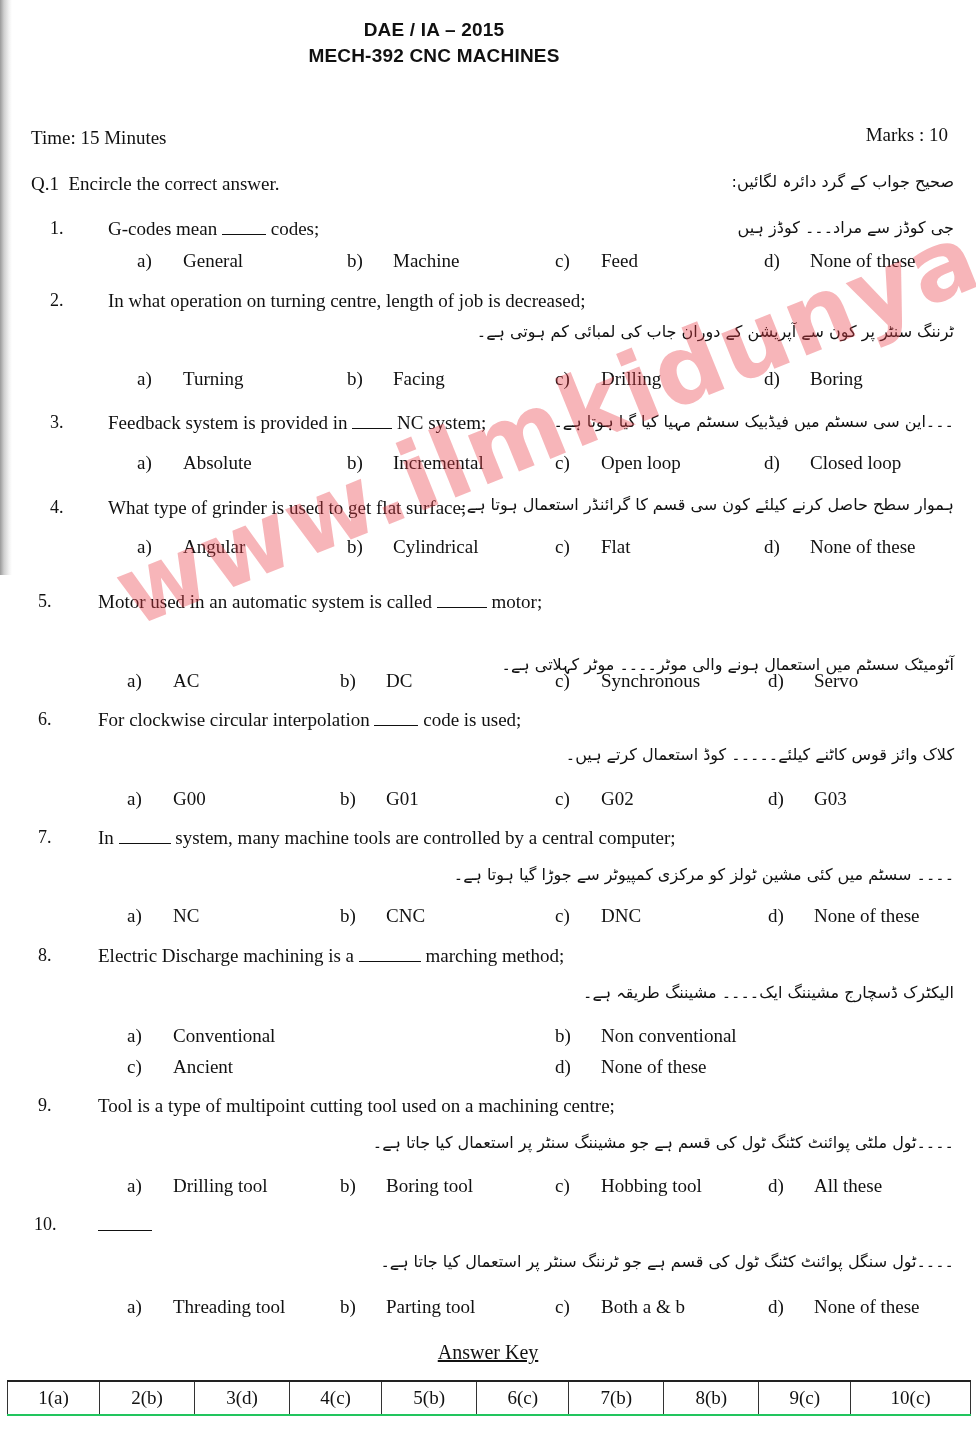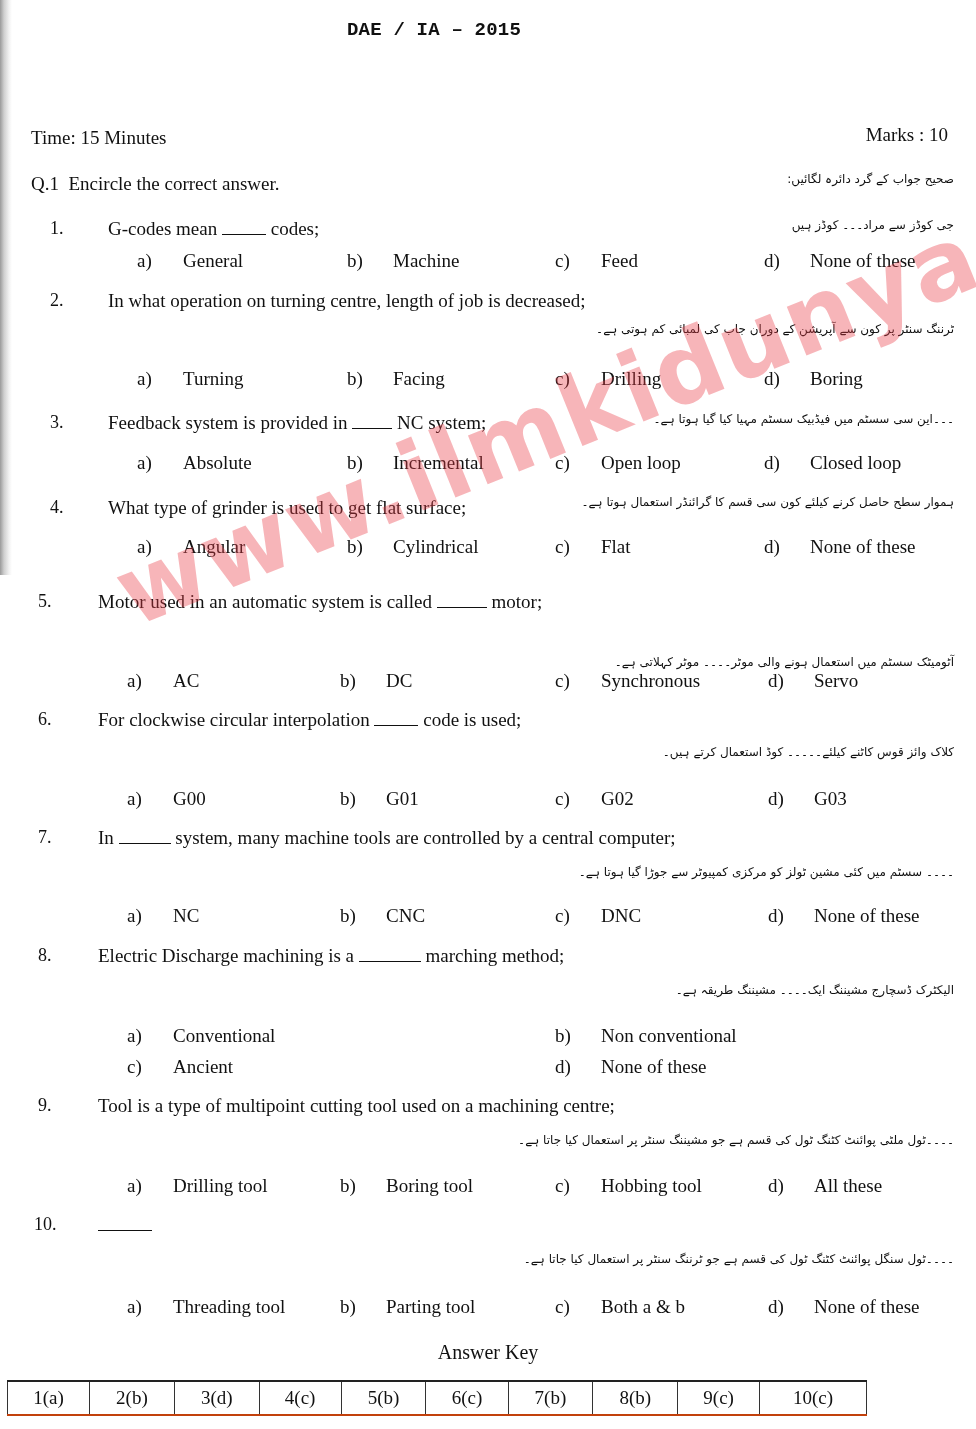--- a/index.html
+++ b/index.html
@@ -6,45 +6,46 @@
     body {
       width: 976px; height: 1429px; position: relative; overflow: hidden;
       background: #ffffff; color: #111;
       font-family: "Liberation Serif", "DejaVu Serif", serif;
     }
     .left-shadow {
       position: absolute; left: 0; top: 0; width: 12px; height: 575px;
       background: linear-gradient(to right, #9a9a9a 0px, #cfcfcf 4px, #f2f2f2 9px, #ffffff 12px);
     }
     .header { position: absolute; top: 17px; left: 0; width: 868px; text-align: center;
-      font-family: Liberation Mono, monospace; font-weight: bold; font-size: 19px; line-height: 26px; letter-spacing: 0.2px; }
+      font-family: Liberation Sans, sans-serif; font-weight: bold; font-size: 19px; line-height: 26px; letter-spacing: 0.2px; }
     .header sup { font-size: 11px; vertical-align: 8px; line-height: 0; }
     .abs { position: absolute; white-space: nowrap; }
     .meta { font-size: 19px; }
     .q-num { font-size: 18px; }
     .q-text { font-size: 19px; }
-    .urdu { font-family: "DejaVu Sans", sans-serif; font-size: 12px; direction: rtl; text-align: right; right: 22px; }
+    .urdu { font-family: "DejaVu Sans", sans-serif; font-size: 16px; direction: rtl; text-align: right; right: 22px; }
     .opt { font-size: 19px; }
     .opt .lbl { display: inline-block; width: 46px; }
     .blank { display: inline-block; border-bottom: 1px solid #111; height: 14px; vertical-align: baseline; }
-    .key-title { position: absolute; top: 1341px; left: 0; width: 976px; text-align: center; font-size: 20px; }
-    .key-table { position: absolute; top: 1380px; left: 7px; width: 860px; height: 34px; border-collapse: collapse;
-      border-top: 2px solid #222; border-bottom: 2px solid #c2410c; }
+    .key-title { position: absolute; top: 1341px; left: 0; width: 976px; text-align: center; font-size: 20px; text-decoration: underline; }
+    .key-table { position: absolute; top: 1380px; left: 7px; width: 964px; height: 34px; border-collapse: collapse;
+      border-top: 2px solid #222; border-bottom: 2px solid #22c55e; }
     .key-table td { border: 1px solid #333; text-align: center; font-size: 19px; padding: 0; height: 32px; }
     .watermark { position: absolute; left: 100px; top: 545px; transform: rotate(-22deg); transform-origin: left top;
       font-family: "DejaVu Sans", "Liberation Sans", sans-serif; font-weight: bold; font-size: 96px;
       color: rgba(235, 60, 70, 0.38); letter-spacing: 2px; pointer-events: none; }
   </style>
 </head>
 <body>
 
 <div class="left-shadow"></div>
 
 <div class="header">
   <div>DAE / IA – 2015</div>
+  <div>MECH-392 CNC MACHINES</div>
 </div>
 
 <div class="abs meta" style="left:31px; top:127px;">Time: 15 Minutes</div>
 <div class="abs meta" style="right:28px; top:124px;">Marks : 10</div>
 
 <div class="abs q-text" style="left:31px; top:173px;">
   <span>Q.1</span>&nbsp;&nbsp;<span>Encircle the correct answer.</span>
 </div>
 <div class="abs urdu" style="top:172px;">صحیح جواب کے گرد دائرہ لگائیں:</div>
 

